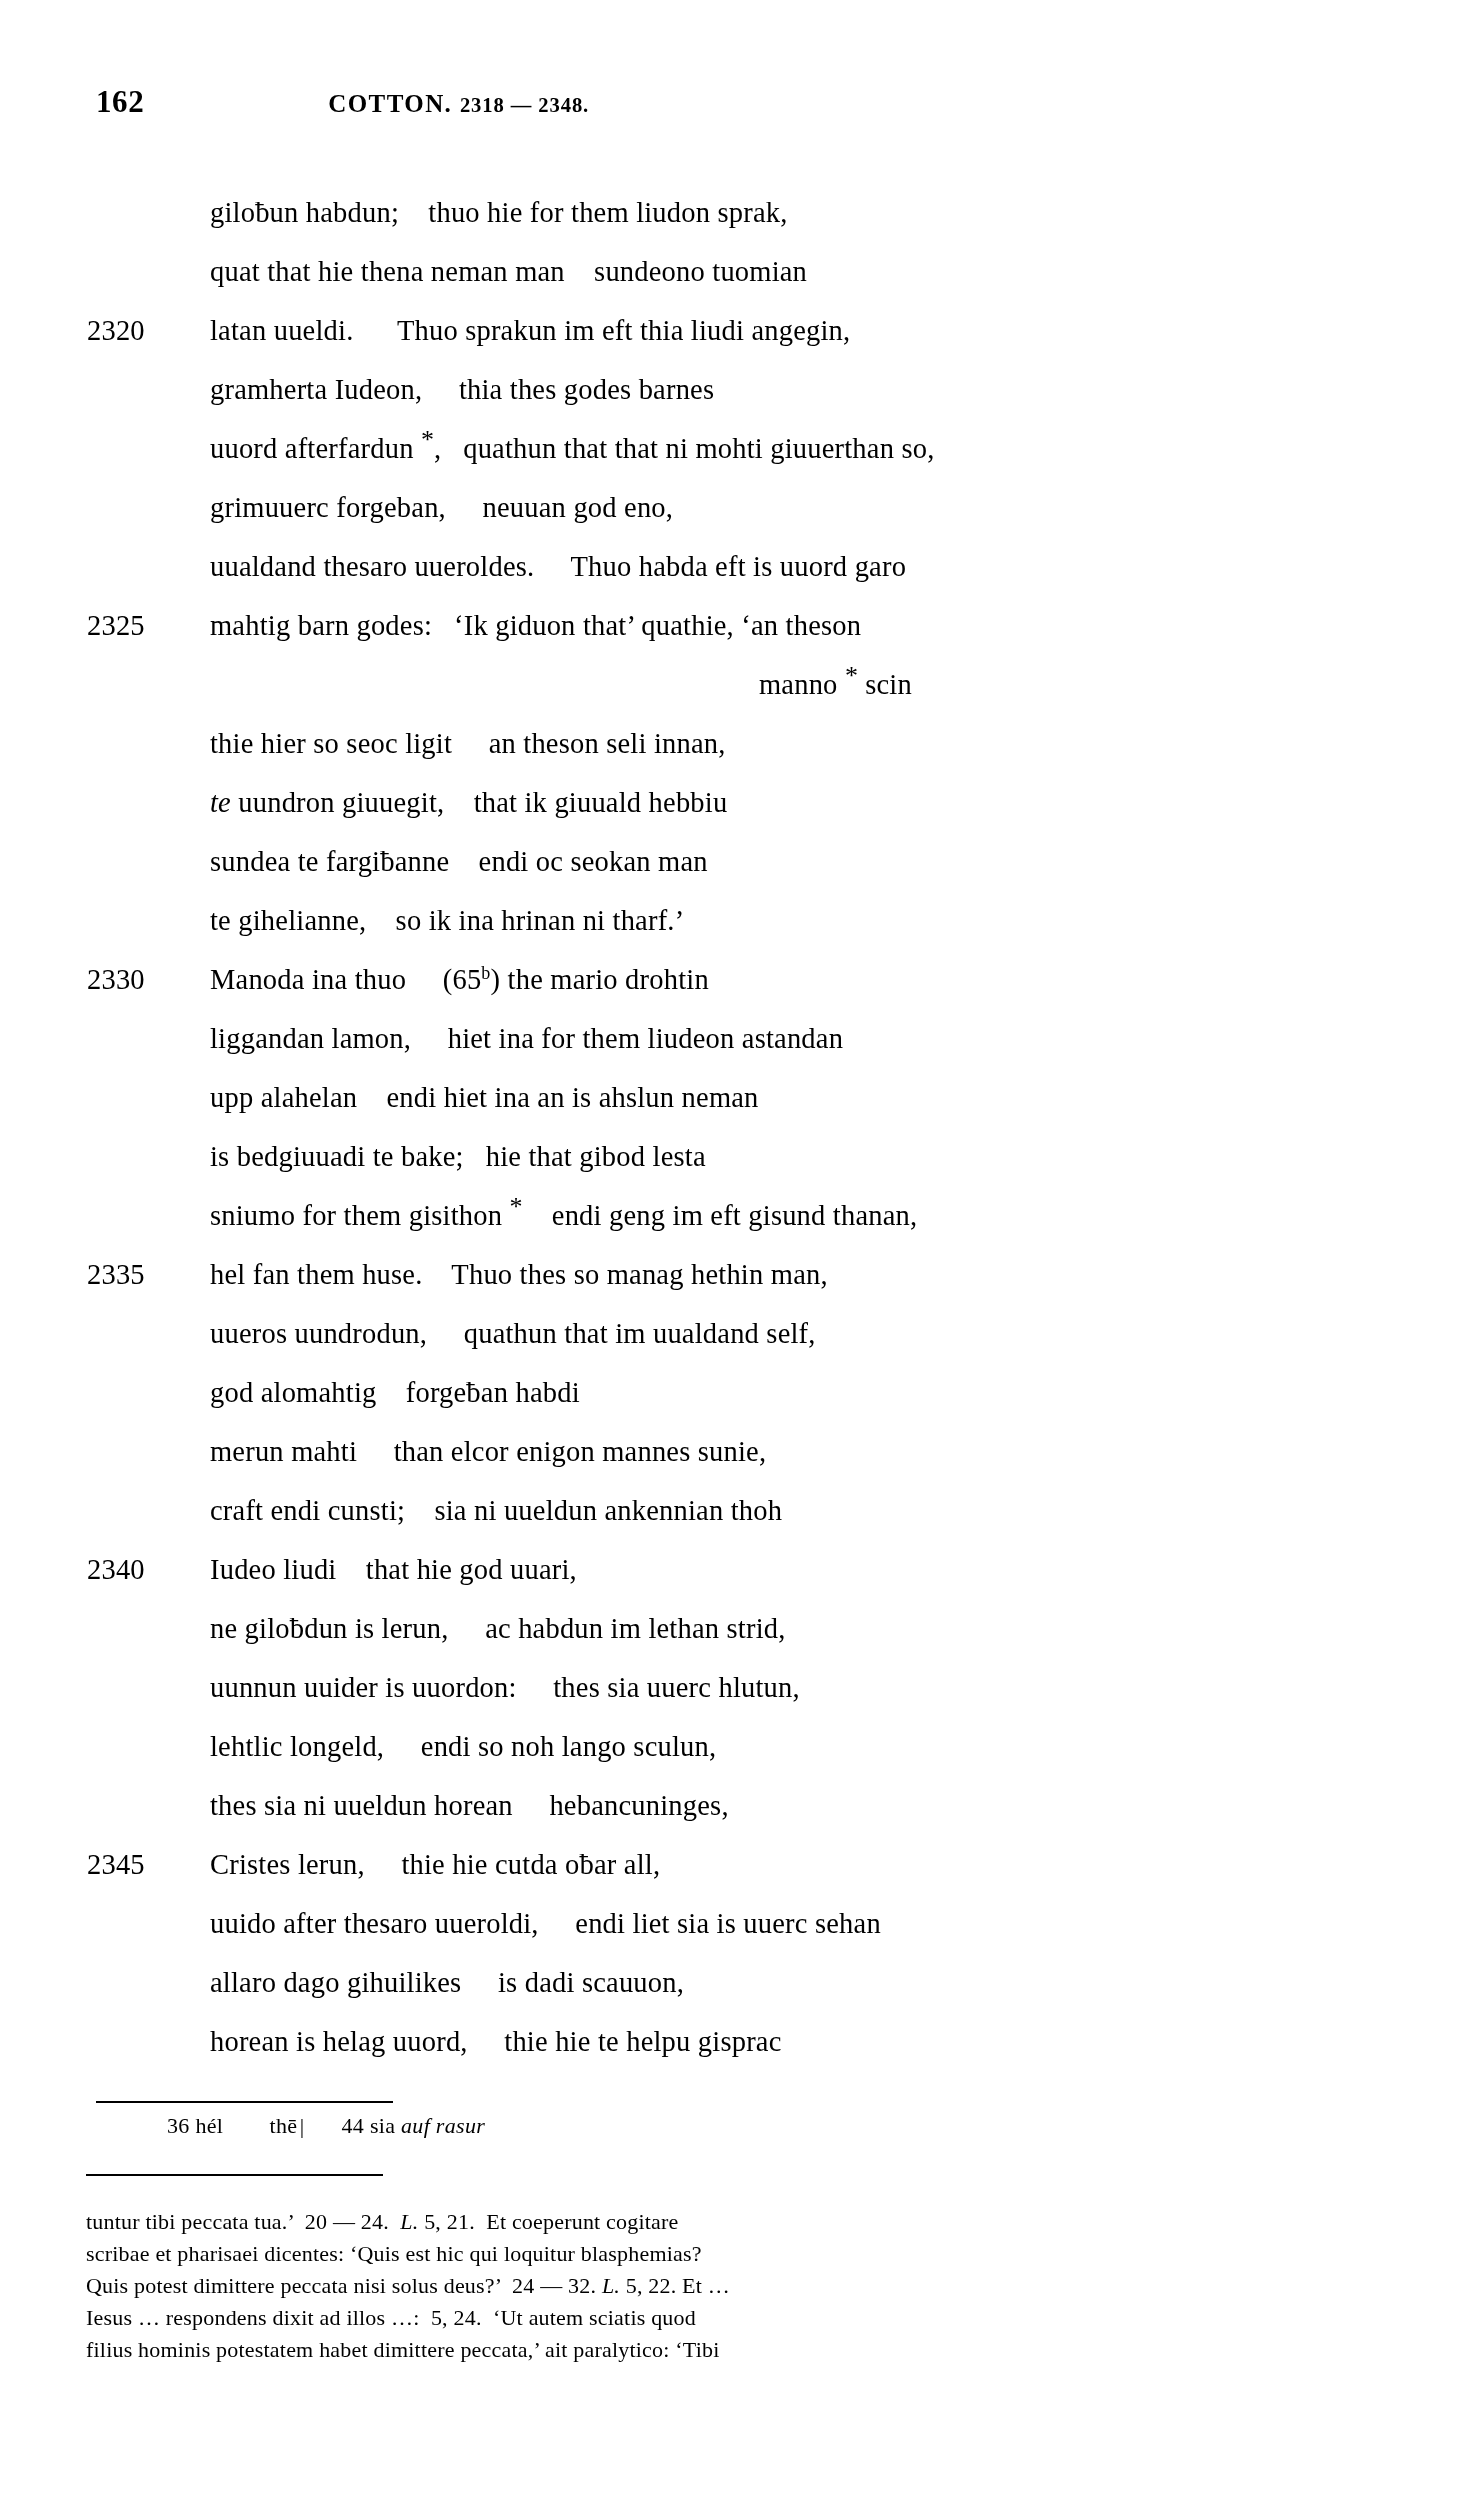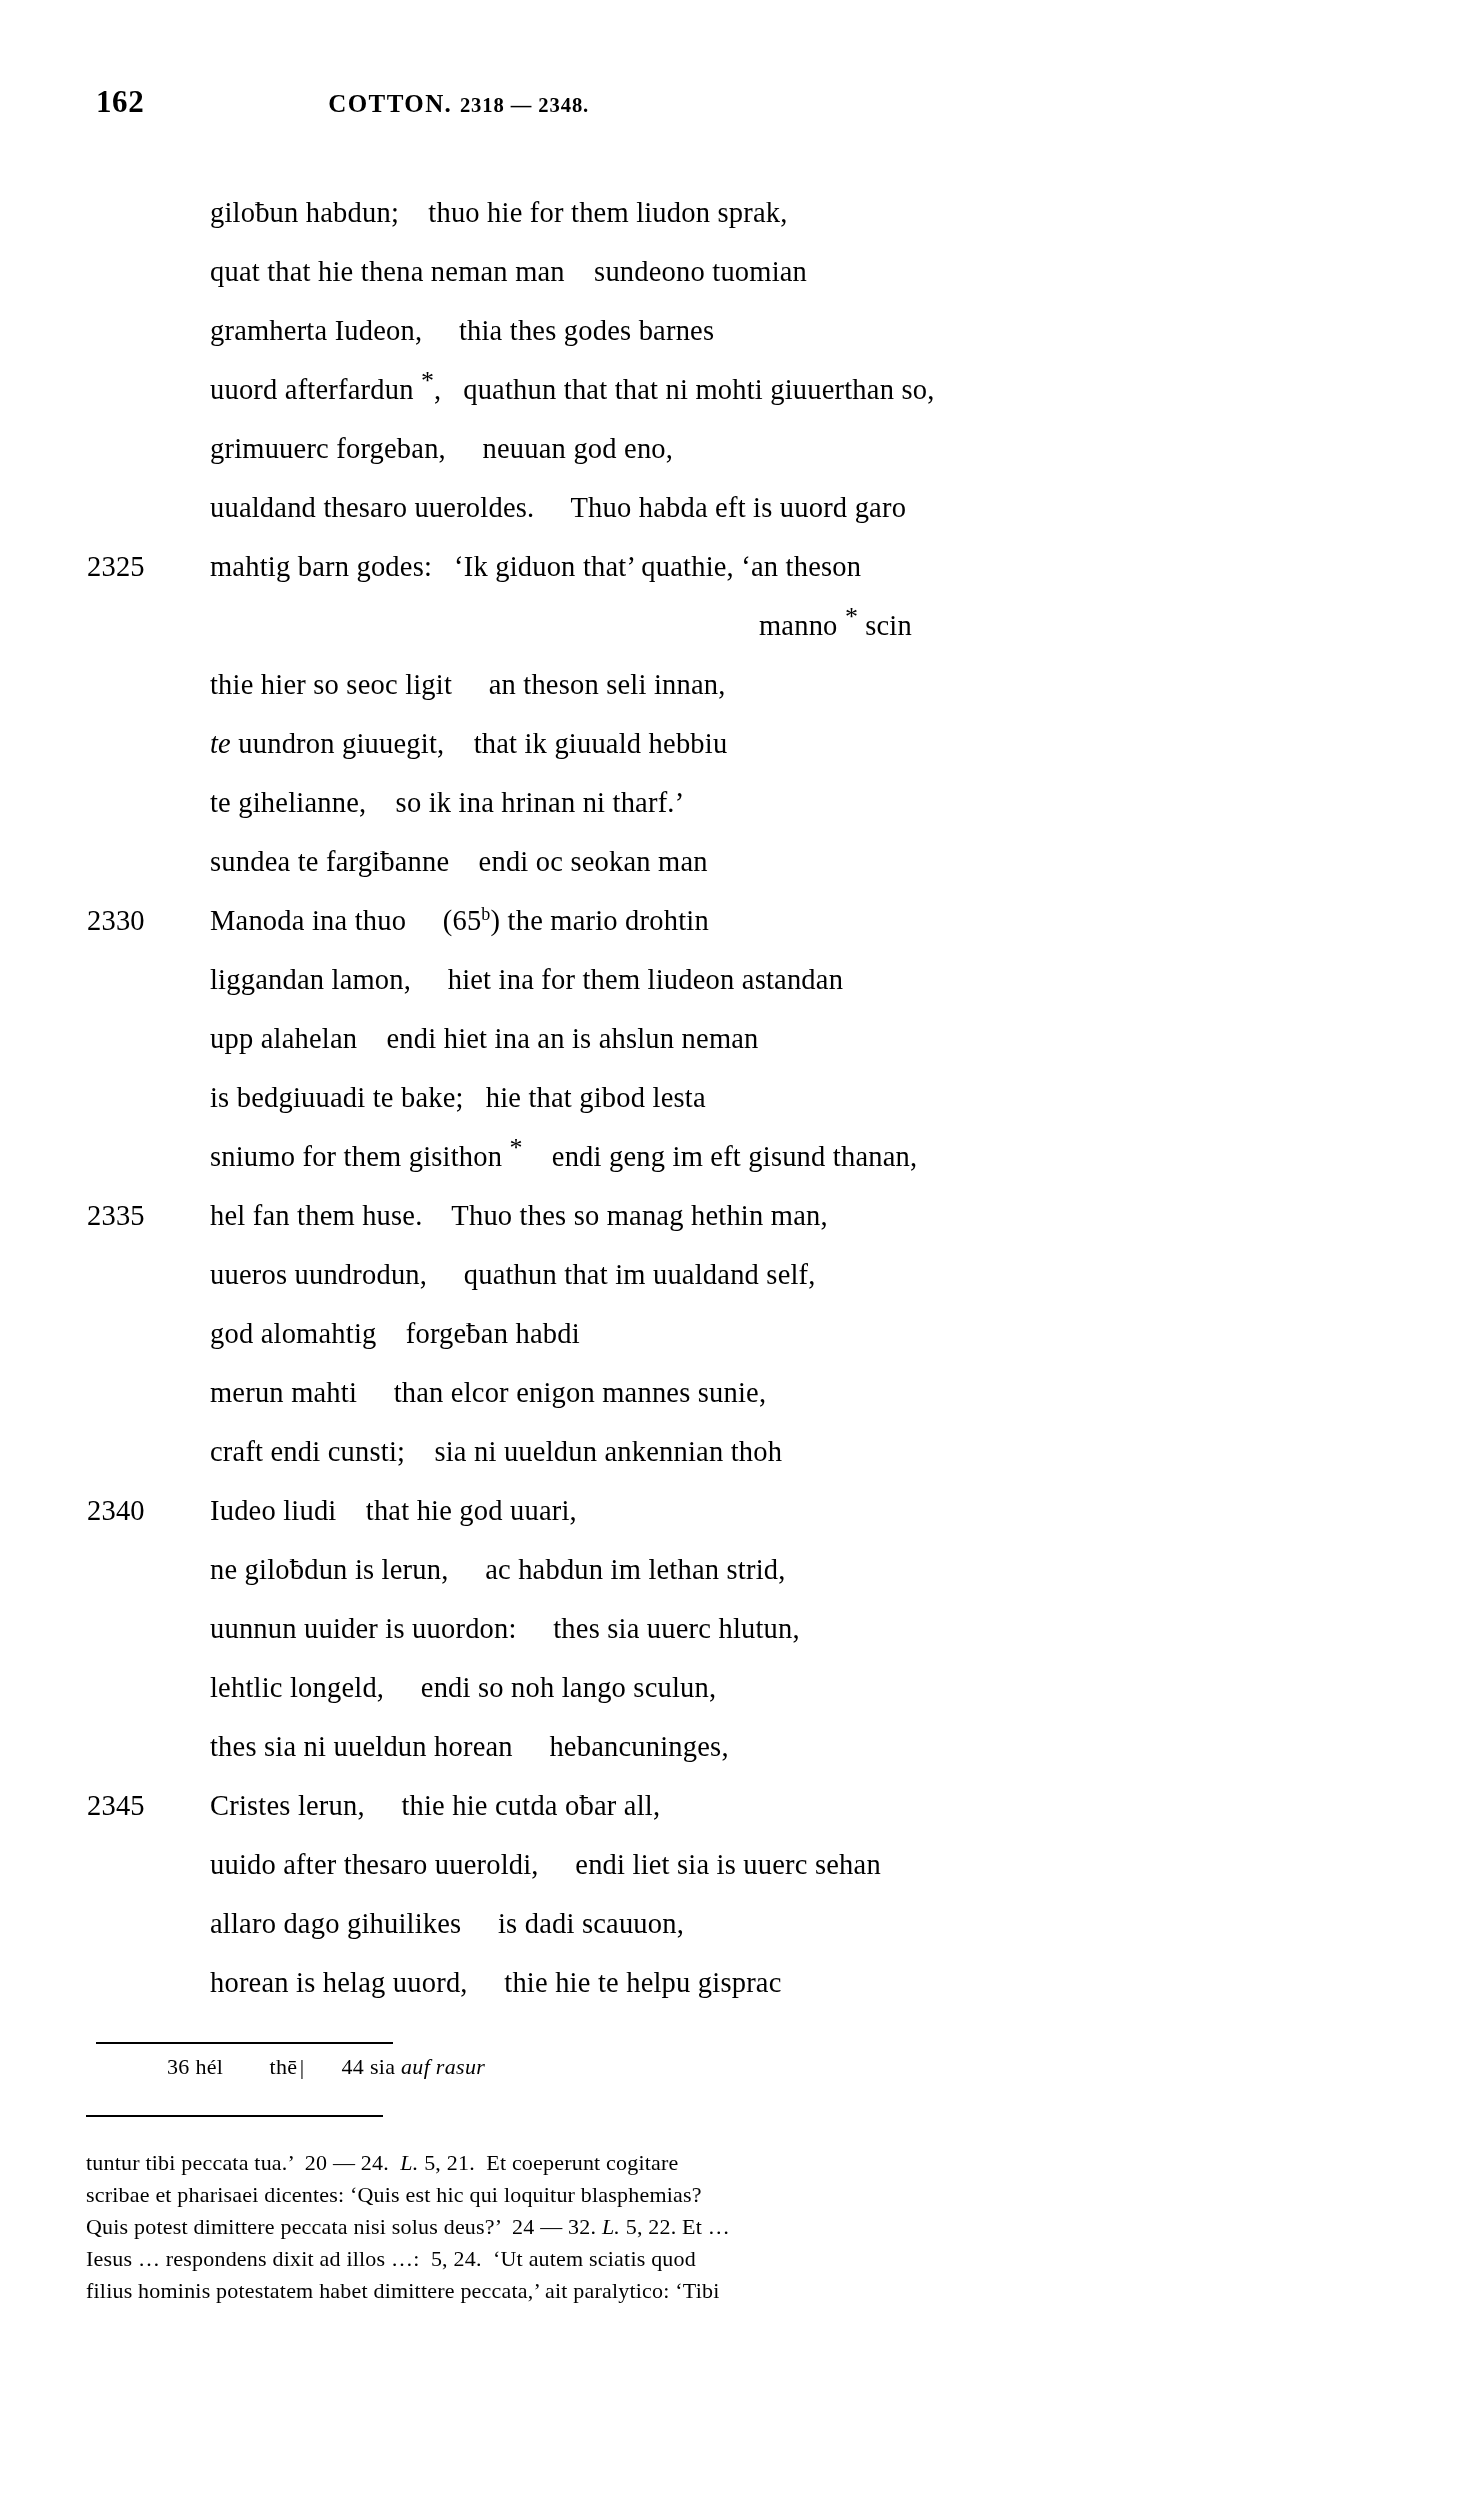--- a/index.html
+++ b/index.html
@@ -146,30 +146,31 @@
 <div class="page">
 
   <div class="runhead">
     <span class="folio-number">162</span>
     <span class="runhead-title"><span>COTTON.</span> <span class="rh-range">2318 — 2348.</span></span>
   </div>
 
   <div class="verse" id="verse-block">
       <div class="vline"><span class="vnum"></span><span class="vtext">giloƀun habdun;    thuo hie for them liudon sprak,</span></div>
       <div class="vline"><span class="vnum"></span><span class="vtext">quat that hie thena neman man    sundeono tuomian</span></div>
+      <div class="vline"><span class="vnum">2320</span><span class="vtext">latan uueldi.      Thuo sprakun im eft thia liudi angegin,</span></div>
       <div class="vline"><span class="vnum"></span><span class="vtext">gramherta Iudeon,     thia thes godes barnes</span></div>
       <div class="vline"><span class="vnum"></span><span class="vtext">uuord afterfardun <span class="ast">*</span>,   quathun that that ni mohti giuuerthan so,</span></div>
       <div class="vline"><span class="vnum"></span><span class="vtext">grimuuerc forgeban,     neuuan god eno,</span></div>
       <div class="vline"><span class="vnum"></span><span class="vtext">uualdand thesaro uueroldes.     Thuo habda eft is uuord garo</span></div>
       <div class="vline"><span class="vnum">2325</span><span class="vtext">mahtig barn godes:   ‘Ik giduon that’ quathie, ‘an theson</span></div>
       <div class="vline"><span class="vnum"></span><span class="vtext indent-center">manno <span class="ast">*</span> scin</span></div>
       <div class="vline"><span class="vnum"></span><span class="vtext">thie hier so seoc ligit     an theson seli innan,</span></div>
       <div class="vline"><span class="vnum"></span><span class="vtext"><span class="it">te</span> uundron giuuegit,    that ik giuuald hebbiu</span></div>
+      <div class="vline"><span class="vnum"></span><span class="vtext">sundea te fargiƀanne    endi oc seokan man</span></div>
       <div class="vline"><span class="vnum"></span><span class="vtext">te gihelianne,    so ik ina hrinan ni tharf.’</span></div>
-      <div class="vline"><span class="vnum"></span><span class="vtext">sundea te fargiƀanne    endi oc seokan man</span></div>
       <div class="vline"><span class="vnum">2330</span><span class="vtext">Manoda ina thuo     (65<span class="sup">b</span>) the mario drohtin</span></div>
       <div class="vline"><span class="vnum"></span><span class="vtext">liggandan lamon,     hiet ina for them liudeon astandan</span></div>
       <div class="vline"><span class="vnum"></span><span class="vtext">upp alahelan    endi hiet ina an is ahslun neman</span></div>
       <div class="vline"><span class="vnum"></span><span class="vtext">is bedgiuuadi te bake;   hie that gibod lesta</span></div>
       <div class="vline"><span class="vnum"></span><span class="vtext">sniumo for them gisithon <span class="ast">*</span>    endi geng im eft gisund thanan,</span></div>
       <div class="vline"><span class="vnum">2335</span><span class="vtext">hel fan them huse.    Thuo thes so manag hethin man,</span></div>
       <div class="vline"><span class="vnum"></span><span class="vtext">uueros uundrodun,     quathun that im uualdand self,</span></div>
       <div class="vline"><span class="vnum"></span><span class="vtext">god alomahtig    forgeƀan habdi</span></div>
       <div class="vline"><span class="vnum"></span><span class="vtext">merun mahti     than elcor enigon mannes sunie,</span></div>
       <div class="vline"><span class="vnum"></span><span class="vtext">craft endi cunsti;    sia ni uueldun ankennian thoh</span></div>

